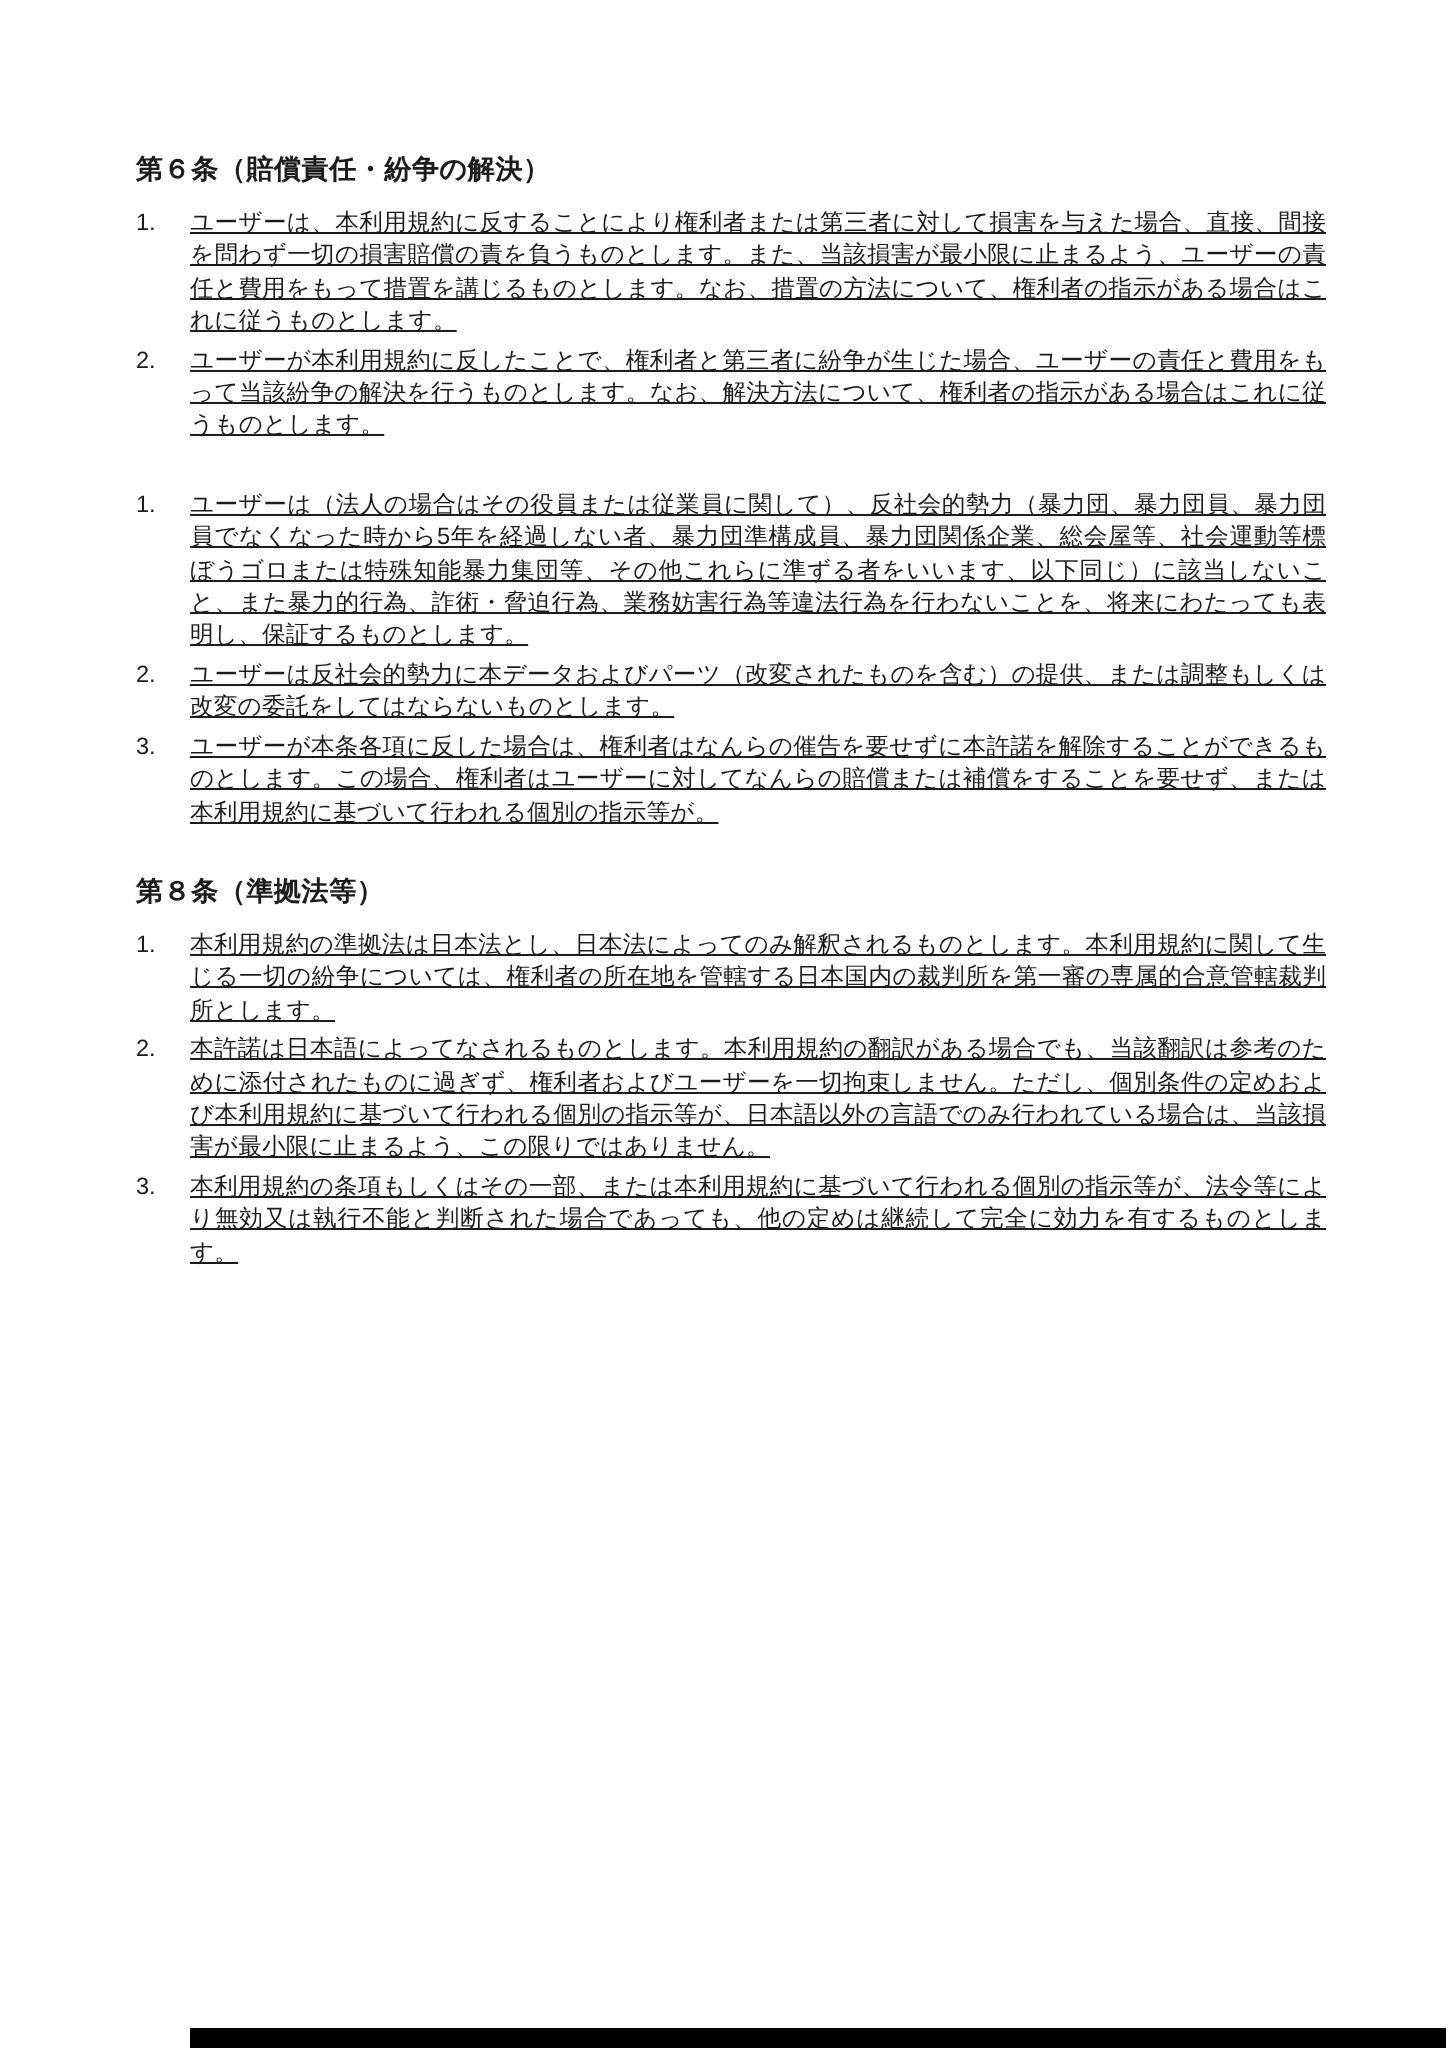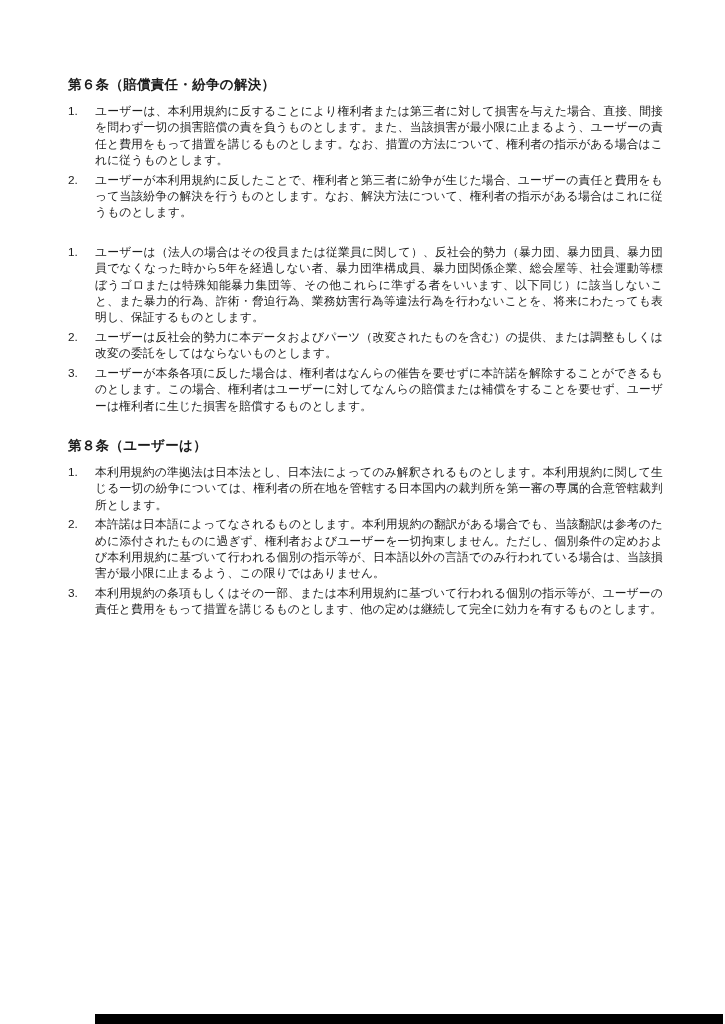--- a/index.html
+++ b/index.html
@@ -46,20 +46,21 @@
   }
   .clause-num {
     flex: 0 0 18px;
     width: 18px;
     margin-right: 9px;
   }
   .clause-text {
     flex: 1 1 auto;
     text-align: justify;
     letter-spacing: 0.1px;
+    text-decoration: underline;
   }
   .scan-artifact-bar {
     position: absolute;
     left: 95px;
     bottom: 0;
     width: 628px;
     height: 10px;
     background: #000000;
   }
 </style>
@@ -88,39 +89,39 @@
         <li class="clause">
           <span class="clause-num">1.</span>
           <span class="clause-text">ユーザーは（法人の場合はその役員または従業員に関して）、反社会的勢力（暴力団、暴力団員、暴力団員でなくなった時から5年を経過しない者、暴力団準構成員、暴力団関係企業、総会屋等、社会運動等標ぼうゴロまたは特殊知能暴力集団等、その他これらに準ずる者をいいます、以下同じ）に該当しないこと、また暴力的行為、詐術・脅迫行為、業務妨害行為等違法行為を行わないことを、将来にわたっても表明し、保証するものとします。</span>
         </li>
         <li class="clause">
           <span class="clause-num">2.</span>
           <span class="clause-text">ユーザーは反社会的勢力に本データおよびパーツ（改変されたものを含む）の提供、または調整もしくは改変の委託をしてはならないものとします。</span>
         </li>
         <li class="clause">
           <span class="clause-num">3.</span>
-          <span class="clause-text">ユーザーが本条各項に反した場合は、権利者はなんらの催告を要せずに本許諾を解除することができるものとします。この場合、権利者はユーザーに対してなんらの賠償または補償をすることを要せず、ユーザーは権利者に生じた損害を賠償するものとします。</span>
+          <span class="clause-text">ユーザーが本条各項に反した場合は、権利者はなんらの催告を要せずに本許諾を解除することができるものとします。この場合、権利者はユーザーに対してなんらの賠償または補償をすることを要せず、または本利用規約に基づいて行われる個別の指示等が。</span>
         </li>
       </ol>
     </section>
 
     <section class="doc-section">
-      <h2 class="article-heading">第８条（ユーザーは）</h2>
+      <h2 class="article-heading">第８条（準拠法等）</h2>
       <ol class="clauses">
         <li class="clause">
           <span class="clause-num">1.</span>
           <span class="clause-text">本利用規約の準拠法は日本法とし、日本法によってのみ解釈されるものとします。本利用規約に関して生じる一切の紛争については、権利者の所在地を管轄する日本国内の裁判所を第一審の専属的合意管轄裁判所とします。</span>
         </li>
         <li class="clause">
           <span class="clause-num">2.</span>
           <span class="clause-text">本許諾は日本語によってなされるものとします。本利用規約の翻訳がある場合でも、当該翻訳は参考のために添付されたものに過ぎず、権利者およびユーザーを一切拘束しません。ただし、個別条件の定めおよび本利用規約に基づいて行われる個別の指示等が、日本語以外の言語でのみ行われている場合は、当該損害が最小限に止まるよう、この限りではありません。</span>
         </li>
         <li class="clause">
           <span class="clause-num">3.</span>
-          <span class="clause-text">本利用規約の条項もしくはその一部、または本利用規約に基づいて行われる個別の指示等が、ユーザーの責任と費用をもって措置を講じるものとします、他の定めは継続して完全に効力を有するものとします。</span>
+          <span class="clause-text">本利用規約の条項もしくはその一部、または本利用規約に基づいて行われる個別の指示等が、法令等により無効又は執行不能と判断された場合であっても、他の定めは継続して完全に効力を有するものとします。</span>
         </li>
       </ol>
     </section>
 
   </div>
 
   <div class="scan-artifact-bar"></div>
 </div>
 
 </body></html>

